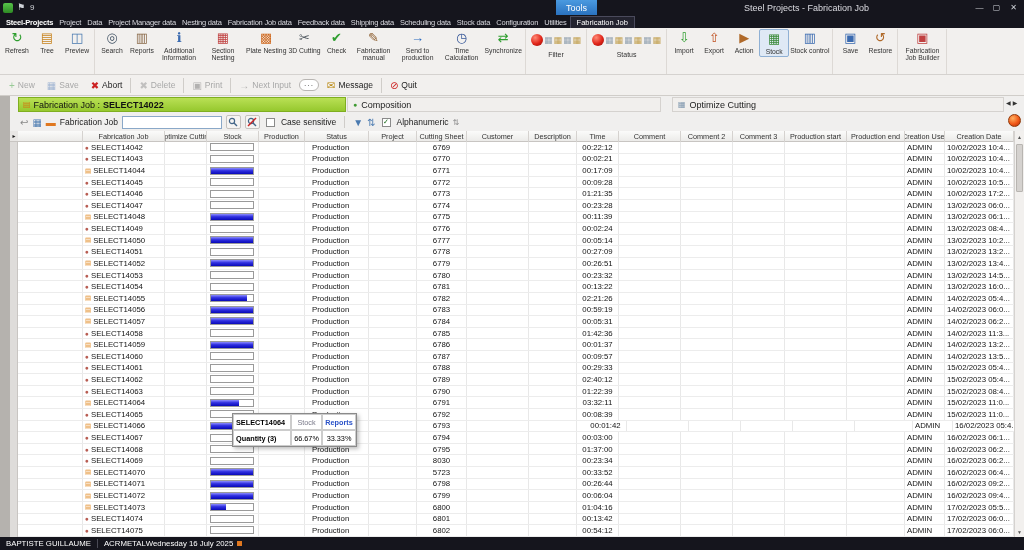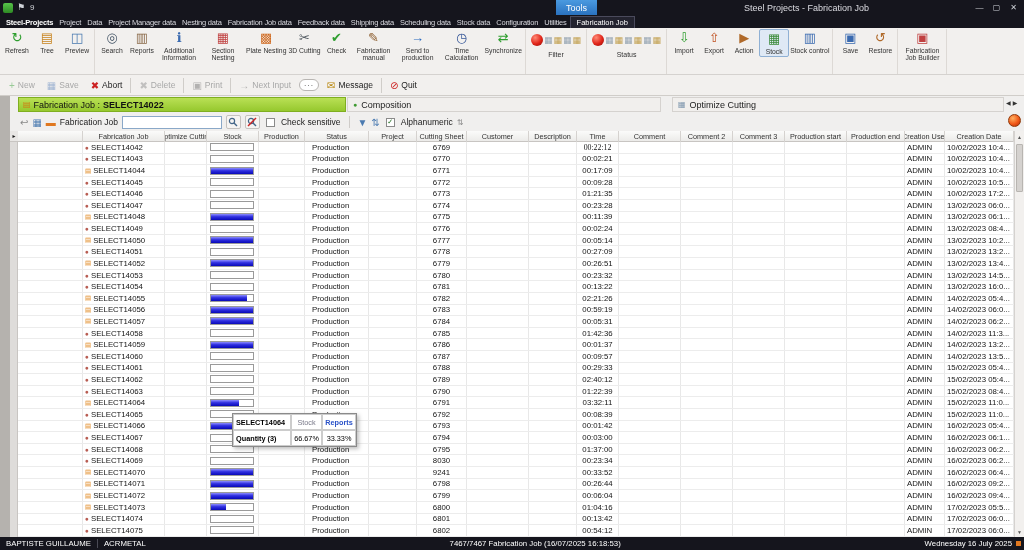--- a/index.html
+++ b/index.html
@@ -326,21 +326,21 @@
       </svg>
   </span>
   <span class="fbtn">
     <svg width="10" height="10" viewBox="0 0 10 10">
         <circle cx="4" cy="4" r="2.6" fill="none" stroke="#446688" stroke-width="1.2"></circle>
         <line x1="6" y1="6" x2="9" y2="9" stroke="#446688" stroke-width="1.4"></line>
         <line x1="1" y1="9" x2="9" y2="1" stroke="#cc2222" stroke-width="1.4"></line>
       </svg>
   </span>
   <span class="chk"></span>
-  <span class="flabel">Check sensitive</span>
+  <span class="flabel">Case sensitive</span>
   <span class="fsep"></span>
   <span class="fico blue">▼</span>
   <span class="fico blue">⇅</span>
   <span class="chk">✓</span>
   <span class="flabel">Alphanumeric</span>
   <span class="fico small">⇅</span>
 </div>
 <div class="roundbtn"></div>
 
 <div class="leftstrip"></div>
@@ -380,21 +380,21 @@
         <div class="pbar">
           <div class="pfill" style="width: 0%;"></div>
         </div>
       </div>
       <div class="tcell" style="width: 46px;"></div>
       <div class="tcell" style="width: 64px; padding-left: 7px;">Production</div>
       <div class="tcell" style="width: 48px;"></div>
       <div class="tcell center" style="width: 50px;">6769</div>
       <div class="tcell" style="width: 62px;"></div>
       <div class="tcell" style="width: 48px;"></div>
-      <div class="tcell center" style="width: 42px; font-family: Liberation Serif, serif;">00:22:12</div>
+      <div class="tcell center" style="width: 42px;">00:22:12</div>
       <div class="tcell" style="width: 62px;"></div>
       <div class="tcell" style="width: 52px;"></div>
       <div class="tcell" style="width: 52px;"></div>
       <div class="tcell" style="width: 62px;"></div>
       <div class="tcell" style="width: 58px;"></div>
       <div class="tcell" style="width: 40px;">ADMIN</div>
       <div class="tcell" style="width: 69px;">10/02/2023 10:4...</div>
     </div>
     <div class="trow">
       <div class="tcell" style="width: 65px;"></div>
@@ -1028,21 +1028,21 @@
         <div class="pbar">
           <div class="pfill" style="width: 100%;"></div>
         </div>
       </div>
       <div class="tcell" style="width: 46px;"></div>
       <div class="tcell" style="width: 64px; padding-left: 7px;">Production</div>
       <div class="tcell" style="width: 48px;"></div>
       <div class="tcell center" style="width: 50px;">6793</div>
       <div class="tcell" style="width: 62px;"></div>
       <div class="tcell" style="width: 48px;"></div>
-      <div class="tcell center" style="width: 42px;">00:01:42</div>
+      <div class="tcell center" style="width: 42px; margin-left: 8px;">00:01:42</div>
       <div class="tcell" style="width: 62px;"></div>
       <div class="tcell" style="width: 52px;"></div>
       <div class="tcell" style="width: 52px;"></div>
       <div class="tcell" style="width: 62px;"></div>
       <div class="tcell" style="width: 58px;"></div>
       <div class="tcell" style="width: 40px;">ADMIN</div>
       <div class="tcell" style="width: 69px;">16/02/2023 05:4...</div>
     </div>
     <div class="trow">
       <div class="tcell" style="width: 65px;"></div>
@@ -1133,21 +1133,21 @@
       </div>
       <div class="tcell" style="width: 42px;"></div>
       <div class="tcell" style="width: 52px;">
         <div class="pbar">
           <div class="pfill" style="width: 100%;"></div>
         </div>
       </div>
       <div class="tcell" style="width: 46px;"></div>
       <div class="tcell" style="width: 64px; padding-left: 7px;">Production</div>
       <div class="tcell" style="width: 48px;"></div>
-      <div class="tcell center" style="width: 50px;">9241</div>
+      <div class="tcell center" style="width: 50px;">5723</div>
       <div class="tcell" style="width: 62px;"></div>
       <div class="tcell" style="width: 48px;"></div>
       <div class="tcell center" style="width: 42px;">00:33:52</div>
       <div class="tcell" style="width: 62px;"></div>
       <div class="tcell" style="width: 52px;"></div>
       <div class="tcell" style="width: 52px;"></div>
       <div class="tcell" style="width: 62px;"></div>
       <div class="tcell" style="width: 58px;"></div>
       <div class="tcell" style="width: 40px;">ADMIN</div>
       <div class="tcell" style="width: 69px;">16/02/2023 06:4...</div>
@@ -1305,16 +1305,15 @@
     <div class="tt-cell tt-c1">Quantity (3)</div>
     <div class="tt-cell tt-c2">66.67%</div>
     <div class="tt-cell tt-c3">33.33%</div>
   </div>
 </div>
 
 <div class="statusbar">
   <span style="padding-left:6px">BAPTISTE GUILLAUME</span>
   <span class="sb-sep"></span>
   <span>ACRMETAL</span>
-  <span style="flex:1;text-align:center">7467/7467 Fabrication Job (16/07/2025 16:18:53)</span>
   <span>Wednesday 16 July 2025</span>
   <span class="sb-corner"></span>
 </div>
 
 </body></html>

